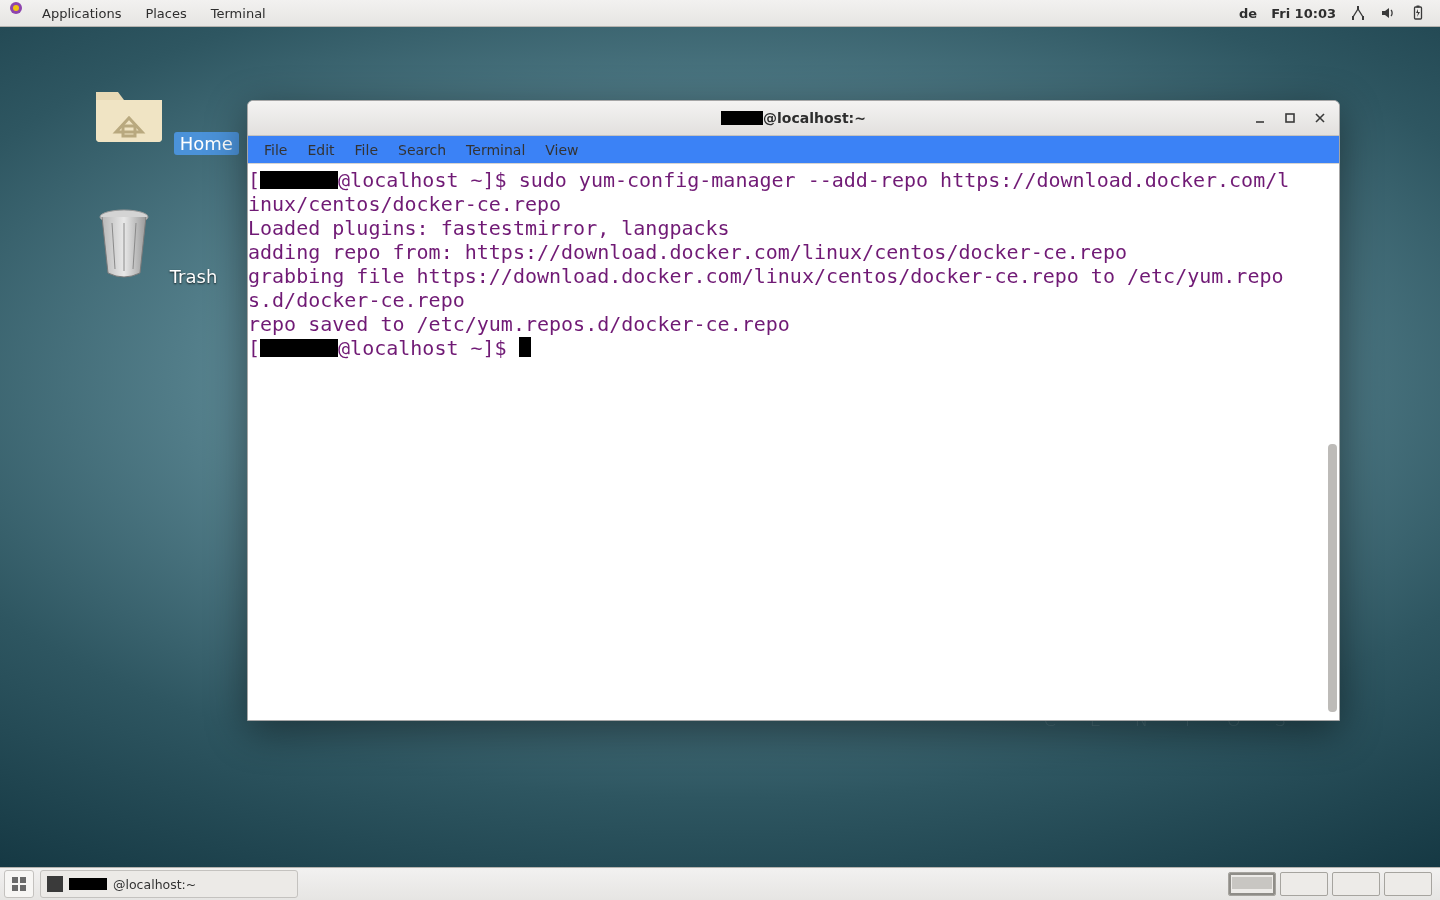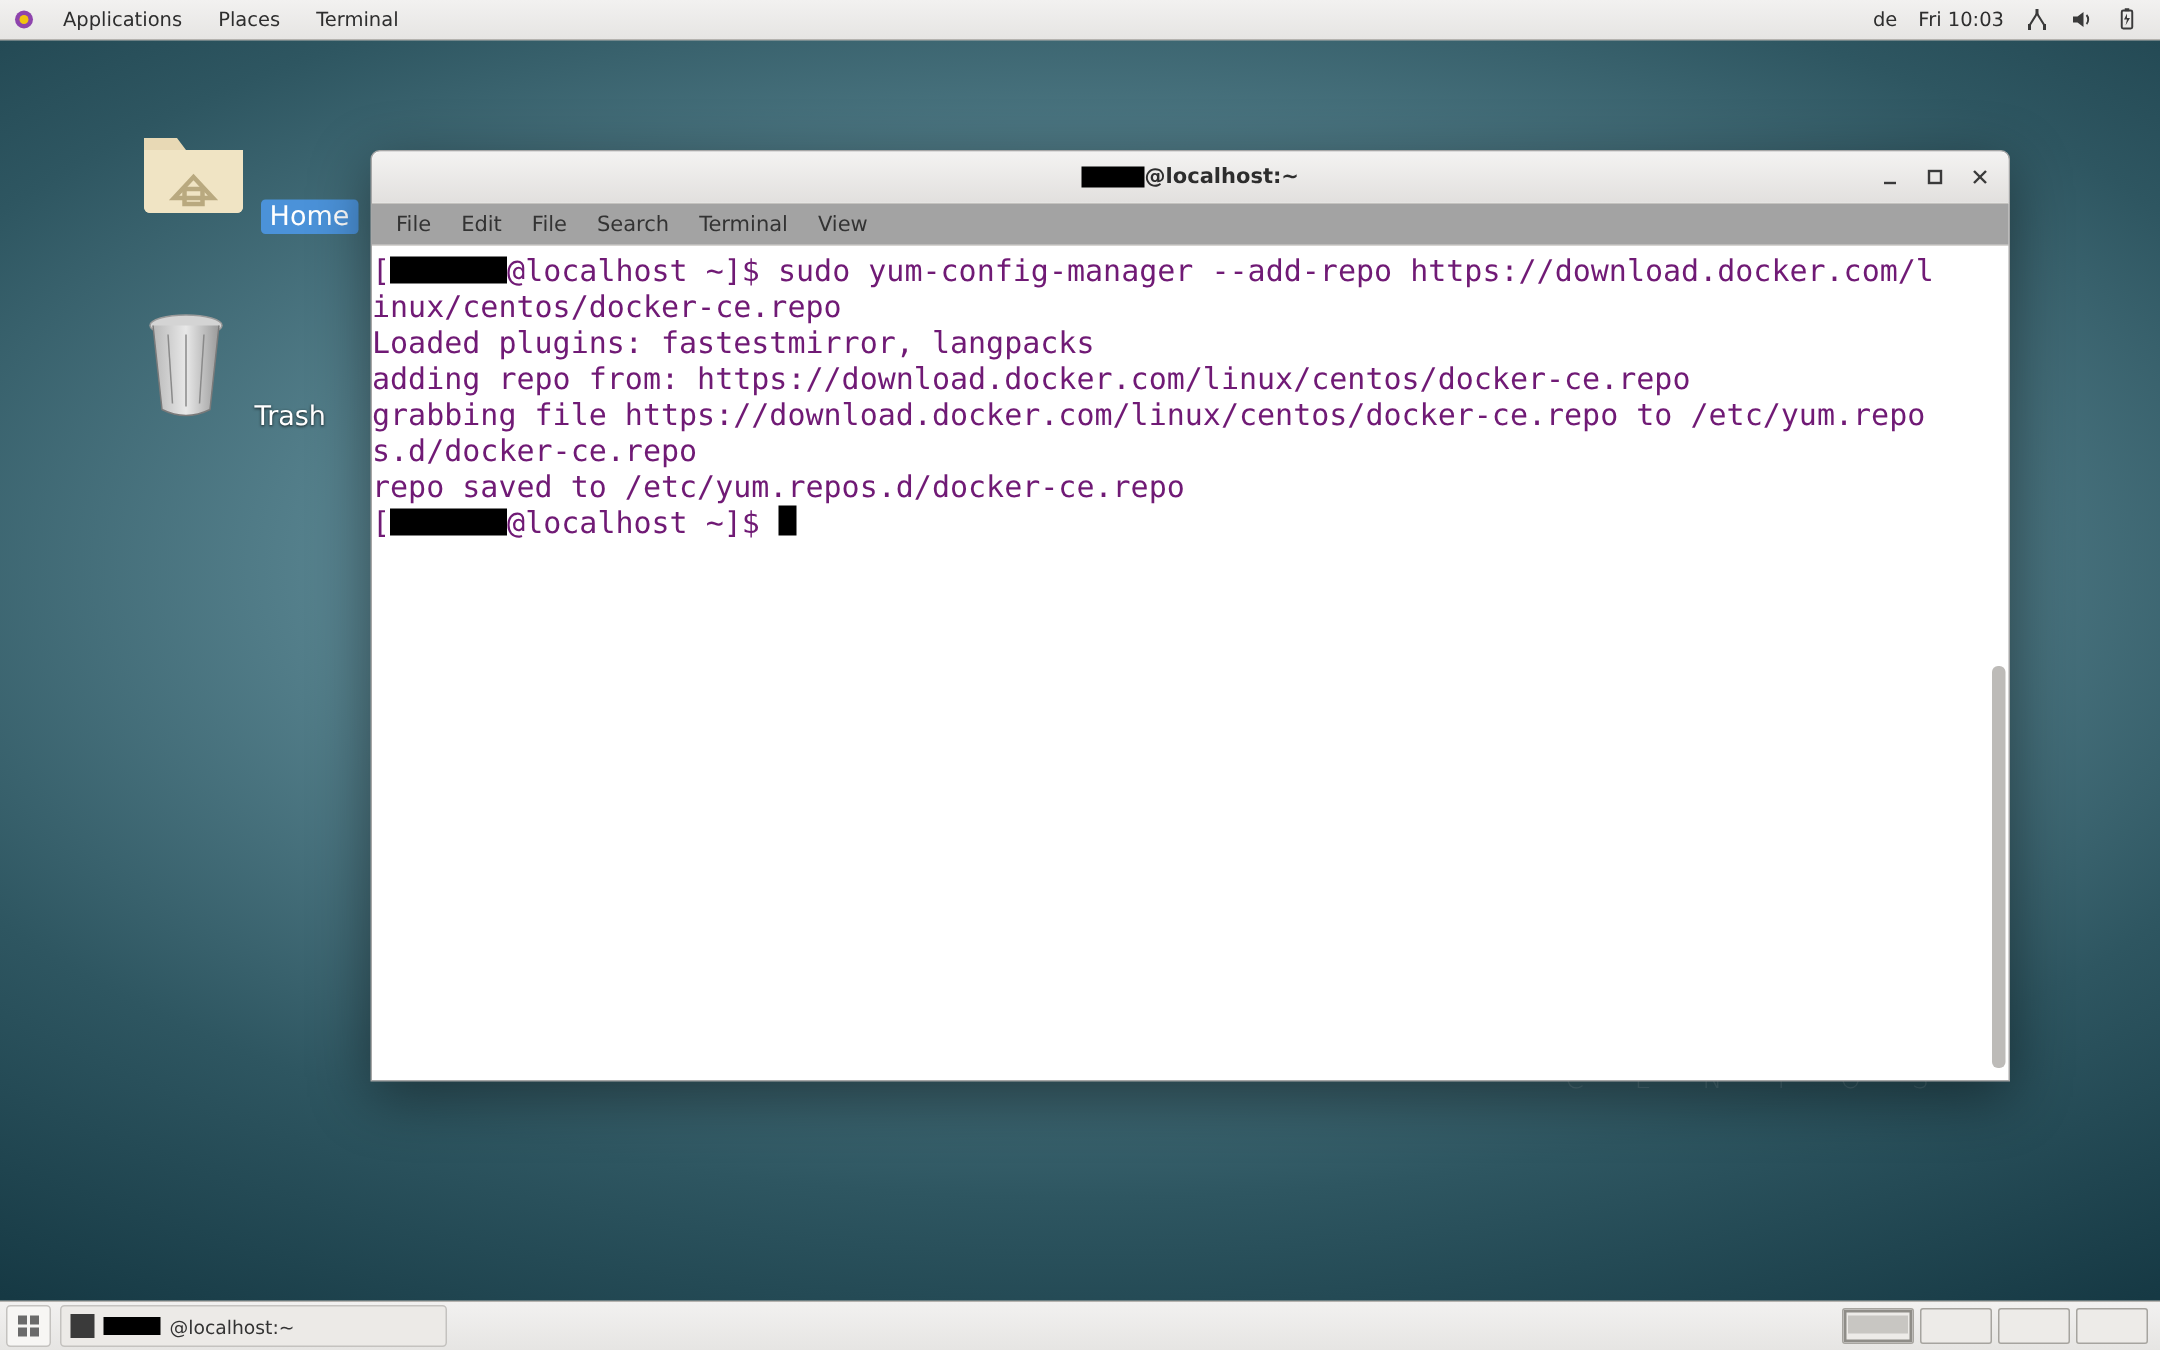--- a/index.html
+++ b/index.html
@@ -2,41 +2,41 @@
 <html><head>
 <meta charset="utf-8">
 <style>
   html,body{margin:0;padding:0;width:1440px;height:900px;overflow:hidden;font-family:"DejaVu Sans","Cantarell",sans-serif;}
   body{
     background: radial-gradient(ellipse 110% 85% at 50% 42%, #8fafb8 0%, #5c8894 28%, #2e5661 55%, #163944 78%, #0c2830 100%);
     position:relative;
   }
   
   .topbar{position:absolute;top:0;left:0;right:0;height:26px;background:linear-gradient(#f2f1f0,#e6e5e3);border-bottom:1px solid #b5b3af;display:flex;align-items:center;font-size:13px;color:#2e2e2e;}
-  .topbar .left{display:flex;align-items:center;gap:0;padding-left:8px;}
+  .topbar .left{display:flex;align-items:flex-start;gap:0;padding-left:8px;}
   .topbar .left .logo{width:16px;height:16px;margin-right:6px;display:flex;align-items:center;justify-content:center;}
   .topbar .menuitem{padding:0 12px;height:26px;display:flex;align-items:center;cursor:default;}
-  .topbar .right{margin-left:auto;display:flex;align-items:center;gap:14px;padding-right:14px;}
+  .topbar .right{margin-left:auto;display:flex;align-items:center;gap:14px;padding-right:14px;font-weight:bold;}
   .topbar .tray svg{width:16px;height:16px;fill:#3a3a3a;}
   .topbar .tray{display:flex;align-items:center;}
   
   .desktop-icon{position:absolute;text-align:center;color:#fff;font-size:18px;text-shadow:0 1px 2px rgba(0,0,0,.8);}
   .desktop-icon .label{margin-top:4px;display:inline-block;padding:1px 6px;border-radius:3px;}
   .desktop-icon.home{top:72px;left:90px;}
   .desktop-icon.home .label{background:#4b92d9;color:#fff;text-shadow:none;}
   .desktop-icon.trash{top:205px;left:90px;}
   
   .window{position:absolute;top:100px;left:247px;width:1091px;height:619px;background:#fff;box-shadow:0 10px 40px rgba(0,0,0,.45);border-radius:6px 6px 0 0;border:1px solid #a6a6a6;display:flex;flex-direction:column;}
   .titlebar{height:34px;background:linear-gradient(#f4f3f2,#e2e0de);border-bottom:1px solid #c4c2bf;display:flex;align-items:center;justify-content:center;position:relative;border-radius:6px 6px 0 0;}
   .titlebar .title{font-size:14px;font-weight:bold;color:#2d2d2d;display:flex;align-items:center;}
   .title .redact{background:#000;display:inline-block;width:42px;height:14px;margin-right:0;}
   .winbtns{position:absolute;right:6px;top:4px;display:flex;gap:4px;}
   .winbtn{width:26px;height:26px;display:flex;align-items:center;justify-content:center;border-radius:3px;cursor:default;}
   .winbtn svg{width:12px;height:12px;stroke:#3a3a3a;stroke-width:1.6;fill:none;}
-  .menubar{height:27px;background:#a3a3a3;border-bottom:1px solid #d6d4d1;display:flex;align-items:flex-end;padding-left:6px;font-size:14px;color:#333;}
+  .menubar{height:27px;background:#3b82f6;border-bottom:1px solid #d6d4d1;display:flex;align-items:flex-end;padding-left:6px;font-size:14px;color:#333;}
   .menubar .mitem{padding:0 10px;height:27px;display:flex;align-items:center;cursor:default;}
   .termbody{flex:1;position:relative;overflow:hidden;}
   .termtext{font-family:"DejaVu Sans Mono","Liberation Mono",monospace;font-size:20px;line-height:24px;color:#701a75;padding:4px 0 0 0px;white-space:pre;word-break:break-all;}
   .termtext .redact{background:#000;display:inline-block;height:18px;vertical-align:-2px;}
   .cursor{display:inline-block;width:12px;height:20px;background:#000;vertical-align:-2px;}
   .scrollbar{position:absolute;right:2px;top:0;bottom:0;width:9px;}
   .scrollthumb{position:absolute;right:0;width:9px;background:#bdbbb8;border-radius:4px;}
   
   .taskbar{position:absolute;bottom:0;left:0;right:0;height:32px;background:linear-gradient(#f2f1f0,#e6e5e3);border-top:1px solid #b5b3af;display:flex;align-items:center;padding:0 4px;gap:6px;}
   .showdesktop{width:28px;height:26px;border:1px solid #c4c2bf;background:#f7f6f4;display:flex;align-items:center;justify-content:center;border-radius:3px;}

